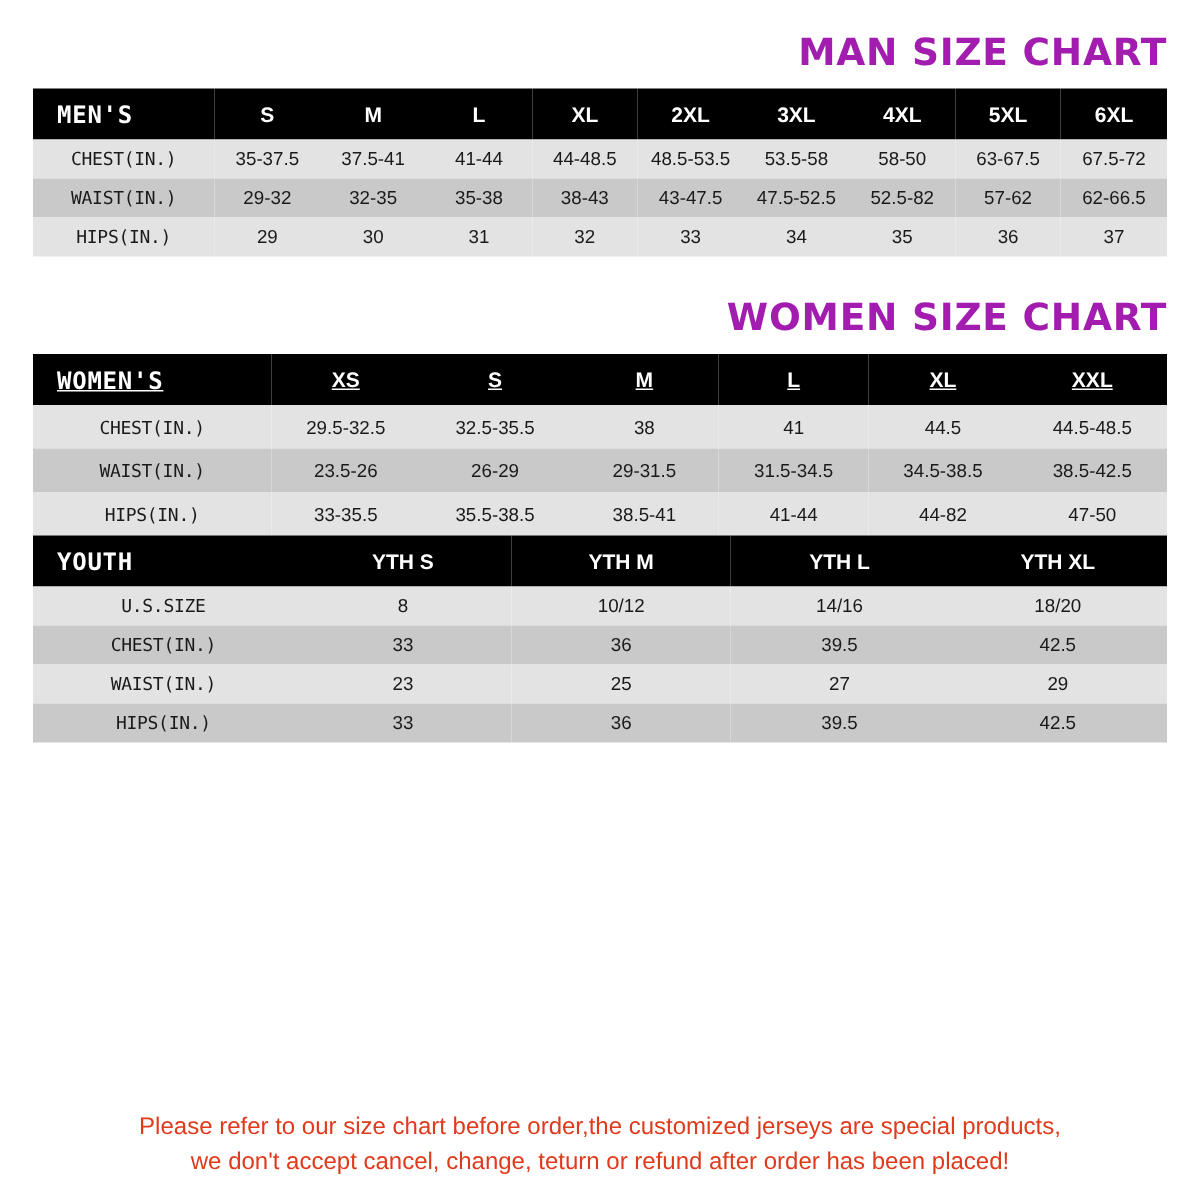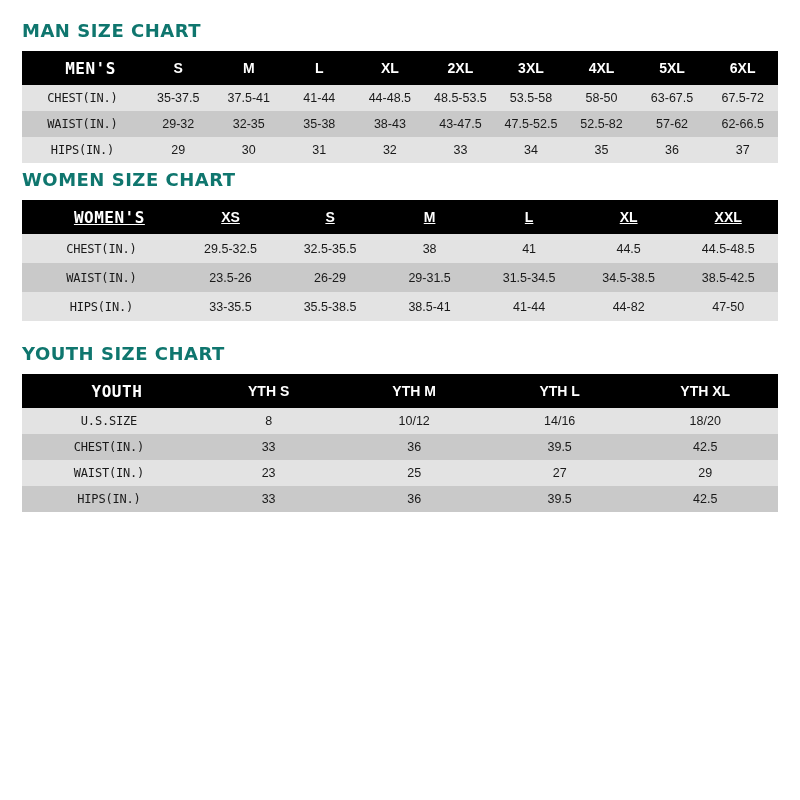--- a/index.html
+++ b/index.html
@@ -38,29 +38,29 @@
   }
 
   .body-wrap {
     padding: 14px 22px 0 22px;
     flex: 1 1 auto;
     display: flex;
     flex-direction: column;
   }
 
   .section-title {
-    text-align: left;
+    text-align: right;
     font-family: "DejaVu Sans", sans-serif;
     font-weight: 700;
-    font-size: 18px;
-    color: #0f766e;
+    font-size: 25px;
+    color: #a21caf;
     margin: 6px 0 10px 0;
     letter-spacing: 0.5px;
   }
-  .section-title.women { margin-top: 6px; }
+  .section-title.women { margin-top: 26px; }
   .section-title.youth { margin-top: 22px; }
 
   table.chart {
     width: 100%;
     border-collapse: collapse;
     table-layout: fixed;
   }
   table.chart td, table.chart th {
     text-align: center;
     font-size: 12.5px;
@@ -75,21 +75,21 @@
     background: #000000;
     color: #ffffff;
     height: 34px;
     font-weight: 700;
     font-size: 14px;
   }
   table.chart thead th.rowlabel {
     font-family: "DejaVu Sans Mono", monospace;
     font-size: 16px;
     font-weight: 700;
-    text-align: center;
+    text-align: left;
     padding-left: 16px;
     letter-spacing: 0.5px;
   }
   table.chart tbody tr.light td { background: #e3e3e3; }
   table.chart tbody tr.dark td  { background: #c9c9c9; }
   table.chart tbody td.rowlabel {
     font-family: "DejaVu Sans Mono", monospace;
     font-size: 12px;
     letter-spacing: -0.2px;
     text-align: center;
@@ -226,21 +226,20 @@
           <td>33-35.5</td>
           <td>35.5-38.5</td>
           <td>38.5-41</td>
           <td>41-44</td>
           <td>44-82</td>
           <td>47-50</td>
         </tr>
       </tbody>
     </table>
 
-    <div class="section-title youth">YOUTH SIZE CHART</div>
     <table class="chart youth-tbl">
       <colgroup>
           <col class="c0">
           <col class="cx">
           <col class="cx">
           <col class="cx">
           <col class="cx">
         </colgroup>
       <thead>
         <tr>
@@ -276,15 +275,19 @@
         <tr class="dark">
           <td class="rowlabel">HIPS(IN.)</td>
           <td>33</td>
           <td>36</td>
           <td>39.5</td>
           <td>42.5</td>
         </tr>
       </tbody>
     </table>
 
+    <div class="footer-note">
+      <div>Please refer to our size chart before order,the customized jerseys are special products,</div>
+      <div>we don't accept cancel, change, teturn or refund after order has been placed!</div>
+    </div>
 
   </div>
 </div>
 
 </body></html>

